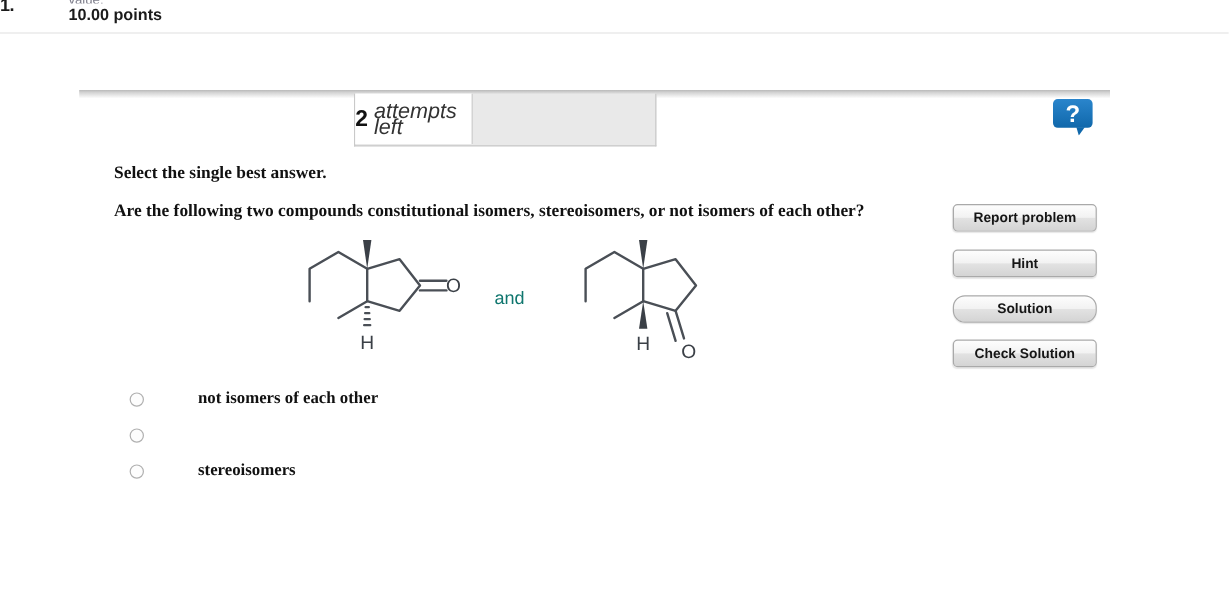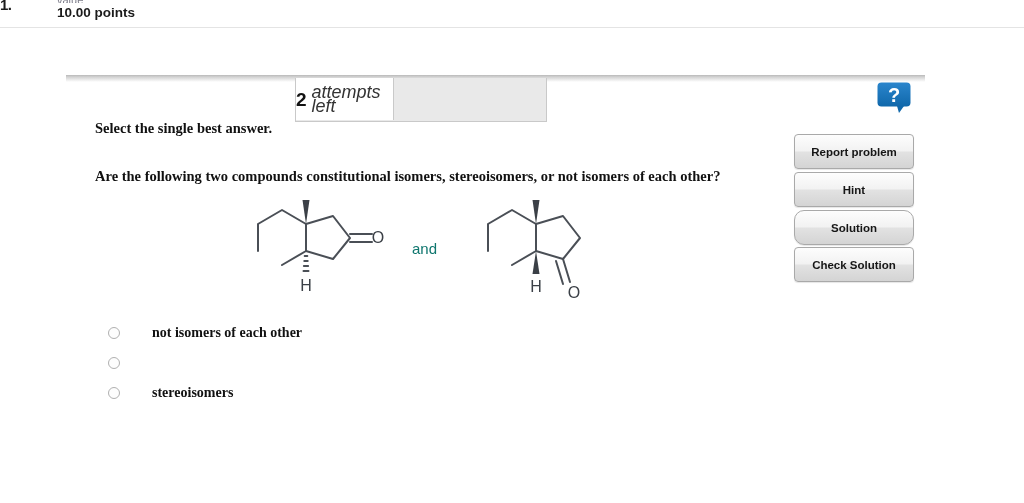--- a/index.html
+++ b/index.html
@@ -125,21 +125,21 @@
 
   
   .q-text {
     position: absolute;
     font-family: "Liberation Serif", serif;
     font-weight: bold;
     color: #111111;
     font-size: 14.5px;
     white-space: nowrap;
   }
-  #prompt-select { left: 95px; top: 120px; }
+  #prompt-select { left: 95px; top: 136px; }
   #prompt-question { left: 95px; top: 168px; }
 
   
   #structures {
     position: absolute;
     left: 240px; top: 196px;
     width: 380px; height: 110px;
   }
   #and-label {
     position: absolute;
@@ -147,33 +147,34 @@
     font-size: 15px;
     color: #0f766e;
     font-family: "Liberation Sans", sans-serif;
   }
 
   
   .side-btn {
     position: absolute;
     left: 794px;
     width: 120px;
-    height: 35px;
+    height: 23px;
     border: 1px solid #a9a9a9;
     border-radius: 4px;
     background: linear-gradient(to bottom, #fdfdfd 0%, #f2f2f2 48%, #e2e2e2 52%, #d4d4d4 100%);
     color: #161616;
     font-size: 11.5px;
     font-weight: bold;
     display: flex;
     align-items: center;
     justify-content: center;
     cursor: pointer;
     box-sizing: border-box;
     box-shadow: 0 1px 1px rgba(0,0,0,0.10);
+    margin-top: 36px;
   }
   #btn-report { top: 134px; }
   #btn-hint { top: 172px; }
   #btn-solution { top: 210px; border-radius: 10px; }
   #btn-guided { top: 247px; }
 
   
   #options {
     position: absolute;
     left: 108px; top: 318px;
@@ -187,21 +188,21 @@
   }
   .radio {
     width: 12px; height: 12px;
     border-radius: 50%;
     border: 1px solid #b0b0b0;
     background: #fdfdfd;
     box-sizing: border-box;
     flex: 0 0 auto;
   }
   .opt-label {
-    margin-left: 32px;
+    margin-left: 45px;
     font-family: "Liberation Serif", serif;
     font-weight: bold;
     font-size: 14px;
     color: #111111;
     white-space: nowrap;
   }
 </style>
 </head>
 <body>
 

